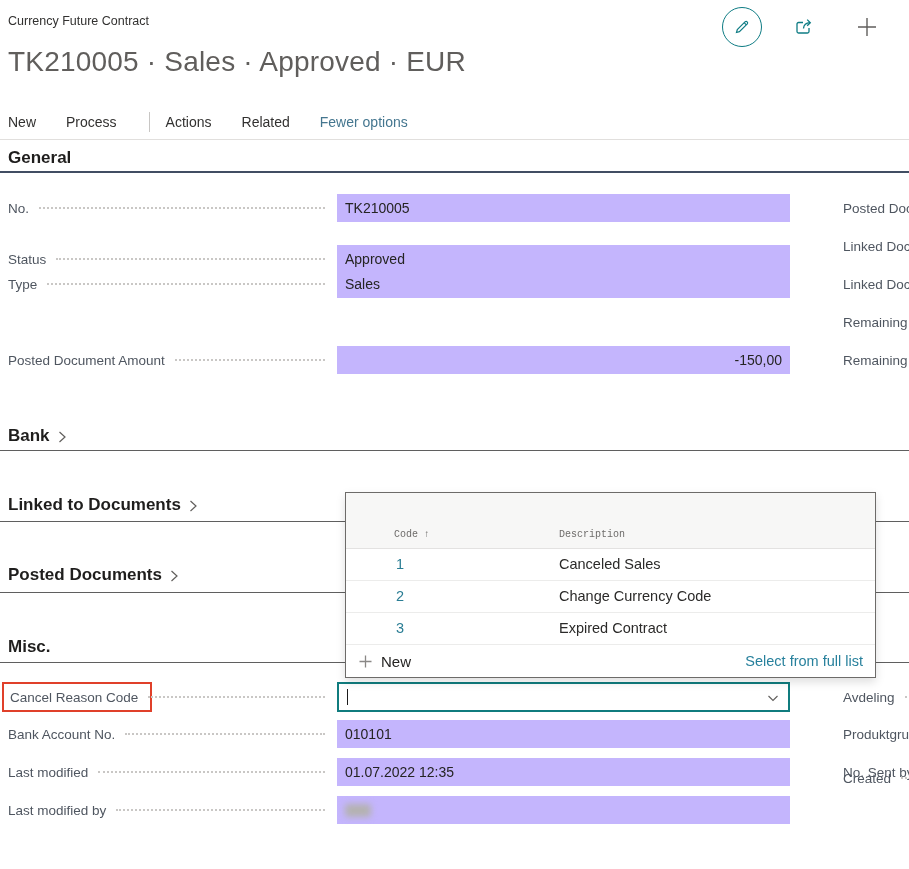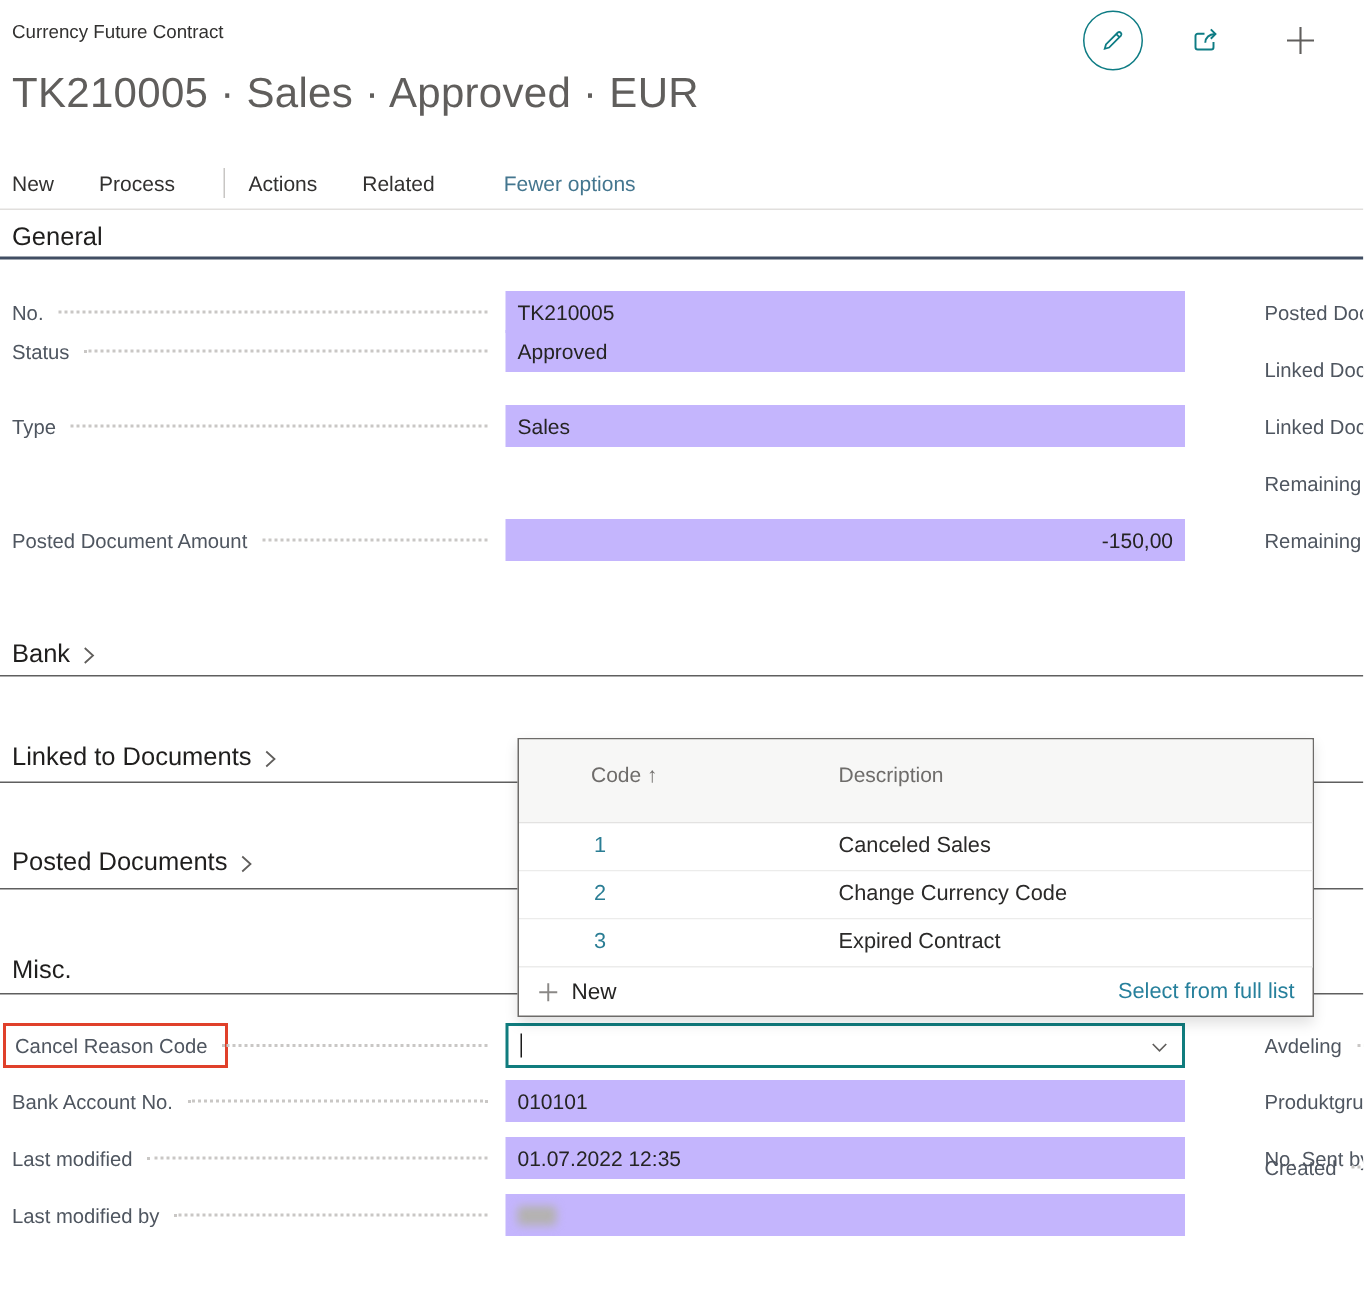--- a/index.html
+++ b/index.html
@@ -18,25 +18,25 @@
 
   .hdr-btn { display: flex; align-items: center; justify-content: center; cursor: pointer; background: transparent; border: none; }
   .edit-btn { left: 722px; top: 7px; width: 40px; height: 40px; border: 1px solid #0e7c84; border-radius: 50%; }
   .share-btn { left: 792px; top: 15px; width: 24px; height: 24px; }
   .add-btn { left: 854px; top: 14px; width: 26px; height: 26px; }
 
   
   .toolbar { left: 8px; top: 110px; right: 0; height: 24px; display: flex; align-items: center; font-size: 14px; color: #323130; }
   .tb-item { margin-right: 30px; cursor: pointer; }
   .tb-divider { width: 1px; height: 20px; background: #c8c6c4; margin: 0 16px 0 2px; }
-  .tb-link { color: #44768f; cursor: pointer; margin-left: 16px; }
+  .tb-link { color: #44768f; cursor: pointer; }
   .toolbar-rule { left: 0; right: 0; top: 139px; height: 1px; background: #e1dfdd; }
 
   
-  .sec-title { font-size: 17px; font-weight: 400; color: #1f1e1d; display: flex; align-items: center; gap: 6px; }
+  .sec-title { font-size: 17px; font-weight: 700; color: #1f1e1d; display: flex; align-items: center; gap: 6px; }
   .sec-rule-dark { left: 0; right: 0; height: 2px; background: #414e63; }
   .sec-rule { left: 0; right: 0; height: 1px; background: #5f5f5f; }
   .chev-right { display: inline-flex; margin-top: 2px; }
 
   
   .frow { left: 8px; width: 790px; height: 28px; display: flex; align-items: center; }
   .lbl-wrap { width: 329px; display: flex; align-items: flex-start; overflow: hidden; flex: 0 0 329px; }
   .lbl { font-size: 13.5px; color: #4f5660; white-space: nowrap; }
   .leader { flex: 1 1 auto; height: 0; border-top: 2px dotted #c9c7c5; margin: 0 12px 0 10px; align-self: center; min-width: 6px; }
   .vbox { width: 453px; height: 28px; background: #c4b5fd; display: flex; align-items: center; padding: 0 8px; font-size: 14px; color: #252423; }
@@ -53,21 +53,21 @@
   .combo-chev { position: absolute; right: 8px; top: 7px; cursor: pointer; }
 
   
   .popup {
     left: 345px; top: 492px; width: 531px; height: 186px;
     background: #fff; border: 1px solid #6d6b69;
     box-shadow: 0 4px 9px rgba(0,0,0,.13); z-index: 10;
     display: flex; flex-direction: column;
   }
   .pp-head { height: 56px; background: #f7f7f6; border-bottom: 1px solid #e3e2e1; position: relative; flex: 0 0 56px; }
-  .pp-col { position: absolute; bottom: 24px; font-size: 14px; color: #6e6c6a; }
+  .pp-col { position: absolute; bottom: 8px; font-size: 10px; color: #6e6c6a; font-family: Liberation Mono, monospace; }
   .pp-col.code { left: 48px; }
   .pp-col.desc { left: 213px; }
   .pp-row { height: 32px; position: relative; border-bottom: 1px solid #ececeb; cursor: pointer; background: #fff; }
   .pp-row .code { position: absolute; left: 50px; top: 7px; font-size: 14.5px; color: #2a7d94; }
   .pp-row .desc { position: absolute; left: 213px; top: 7px; font-size: 14.5px; color: #2b2a29; }
   .pp-foot { flex: 1 1 auto; display: flex; align-items: center; justify-content: space-between; padding: 0 12px; }
   .pp-new { display: flex; align-items: center; gap: 8px; font-size: 15px; color: #252423; cursor: pointer; }
   .pp-link { font-size: 14.5px; color: #27809c; cursor: pointer; }
 
   
@@ -130,21 +130,21 @@
     <span class="lbl-wrap">
         <span class="lbl">No.</span>
         <span class="leader"></span>
       </span>
     <div class="vbox">TK210005</div>
   </div>
   <div class="abs rlabel" style="top:194px;">
       <span class="lbl">Posted Doc</span>
     </div>
 
-  <div class="abs frow" style="top:220px;">
+  <div class="abs frow" style="top:245px;">
     <span class="lbl-wrap">
         <span class="lbl">Status</span>
         <span class="leader"></span>
       </span>
     <div class="vbox">Approved</div>
   </div>
   <div class="abs rlabel" style="top:232px;">
       <span class="lbl">Linked Doc</span>
     </div>
 

